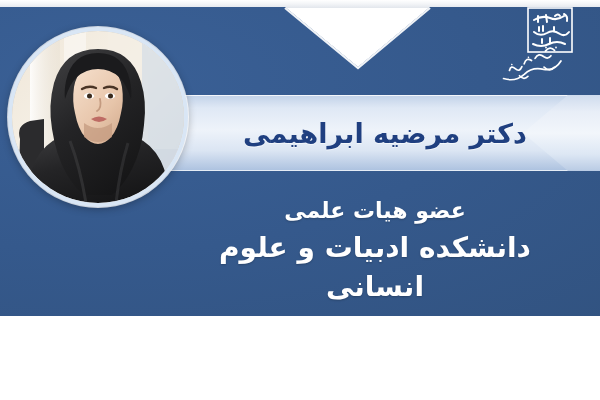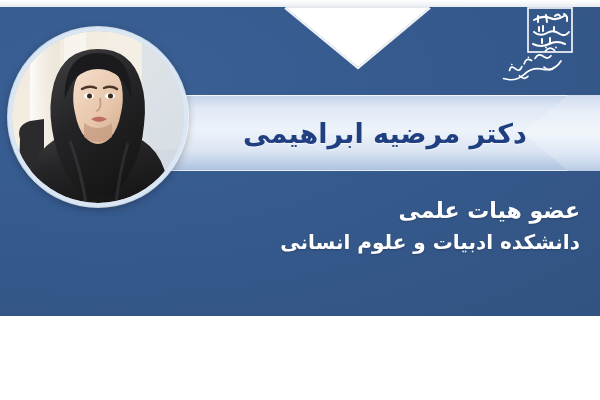--- a/index.html
+++ b/index.html
@@ -160,29 +160,30 @@
     background: #d9d2c6;
   }
   .portrait svg { display: block; }
 
   
   .subtitle {
     position: absolute;
     left: 170px;
     top: 196px;
     width: 410px;
+    text-align: center;
     direction: rtl;
     color: #ffffff;
     font-family: "DejaVu Sans", sans-serif;
     font-weight: bold;
     line-height: 1.38;
     text-shadow: 0 1px 2px rgba(0,0,0,0.22);
   }
   .subtitle .line1 { font-size: 22px; display: block; }
-  .subtitle .line2 { font-size: 20px; display: block; margin-top: 3px; }
+  .subtitle .line2 { font-size: 28px; display: block; margin-top: 3px; }
 
   
   .logo {
     position: absolute;
     right: 10px;
     top: 6px;
     width: 92px;
     height: 78px;
   }
   .logo svg { display: block; }

